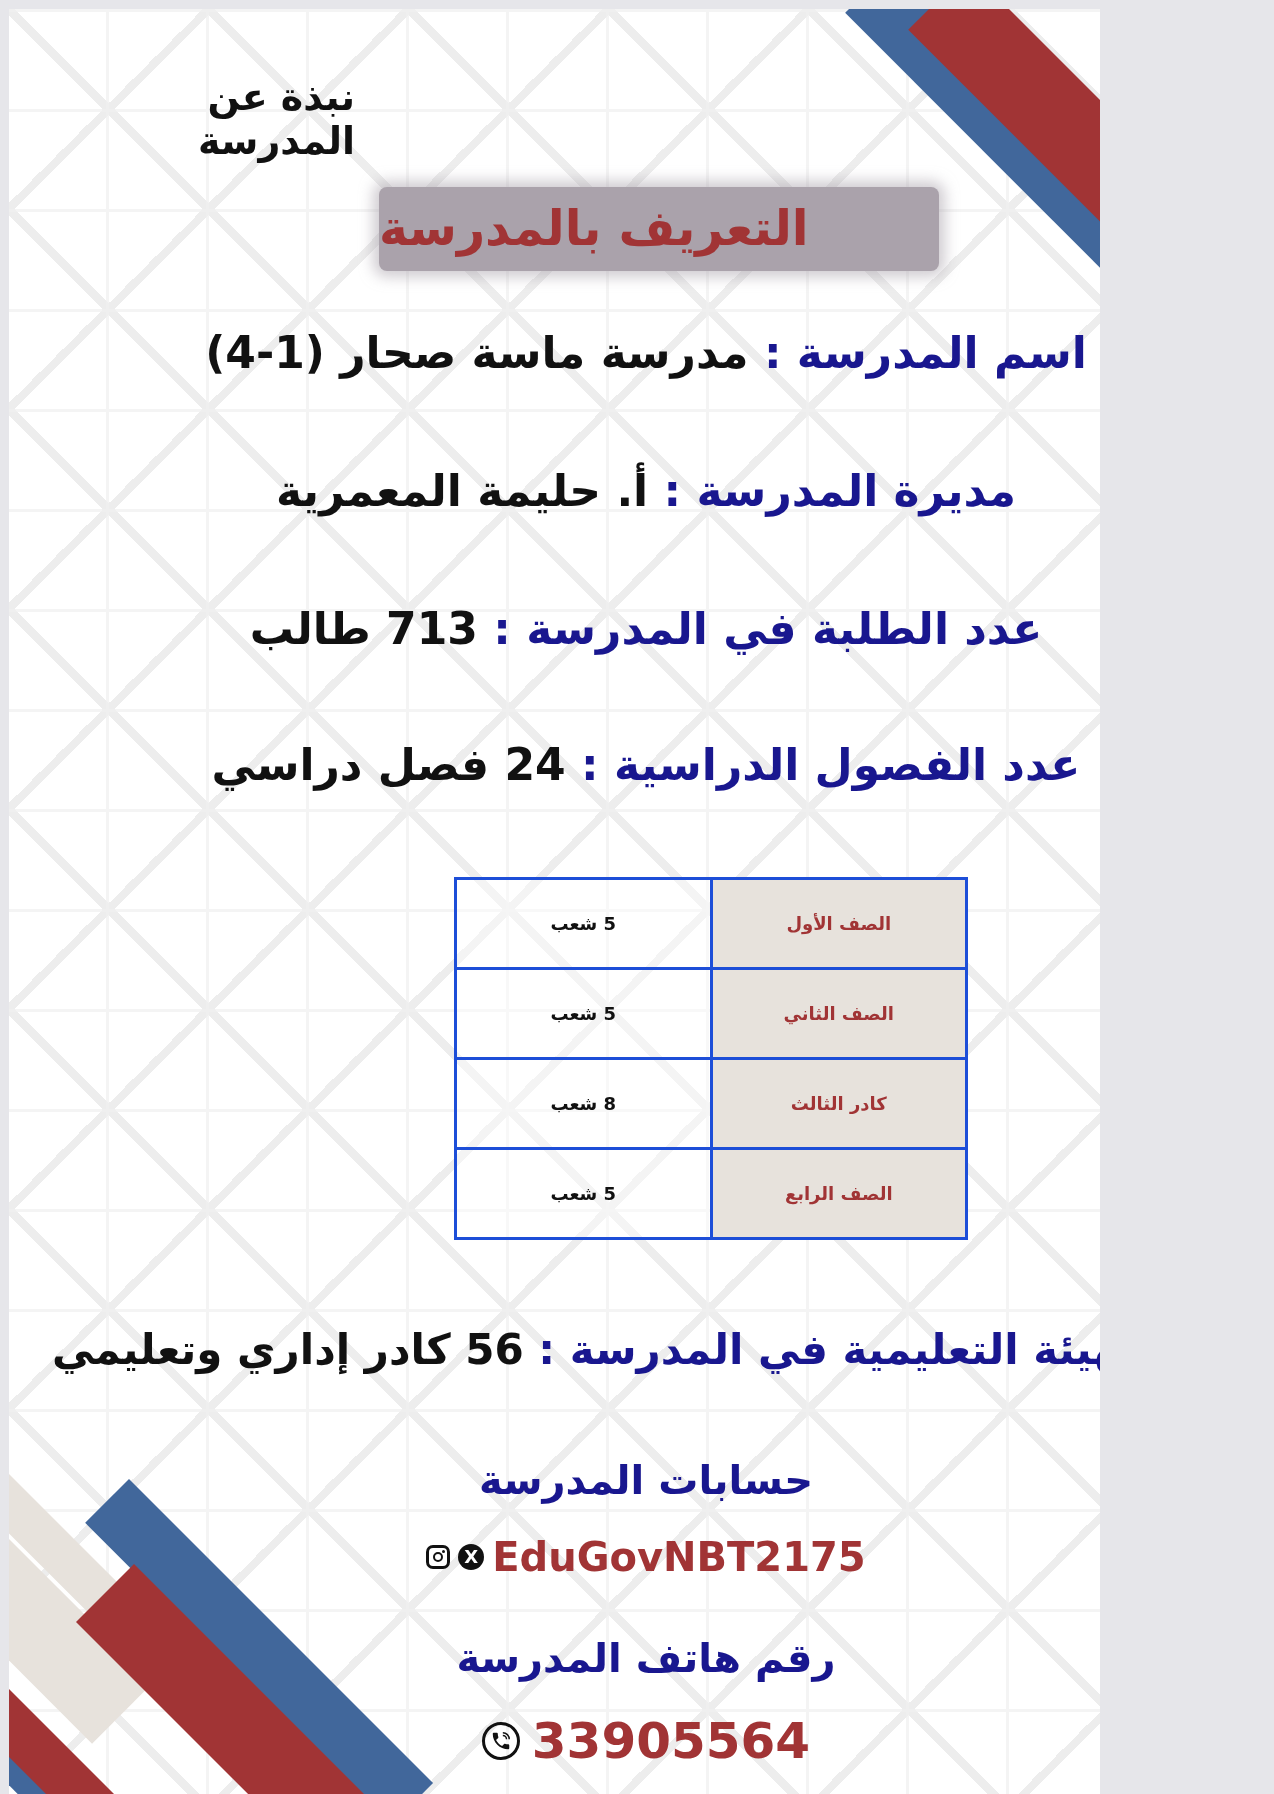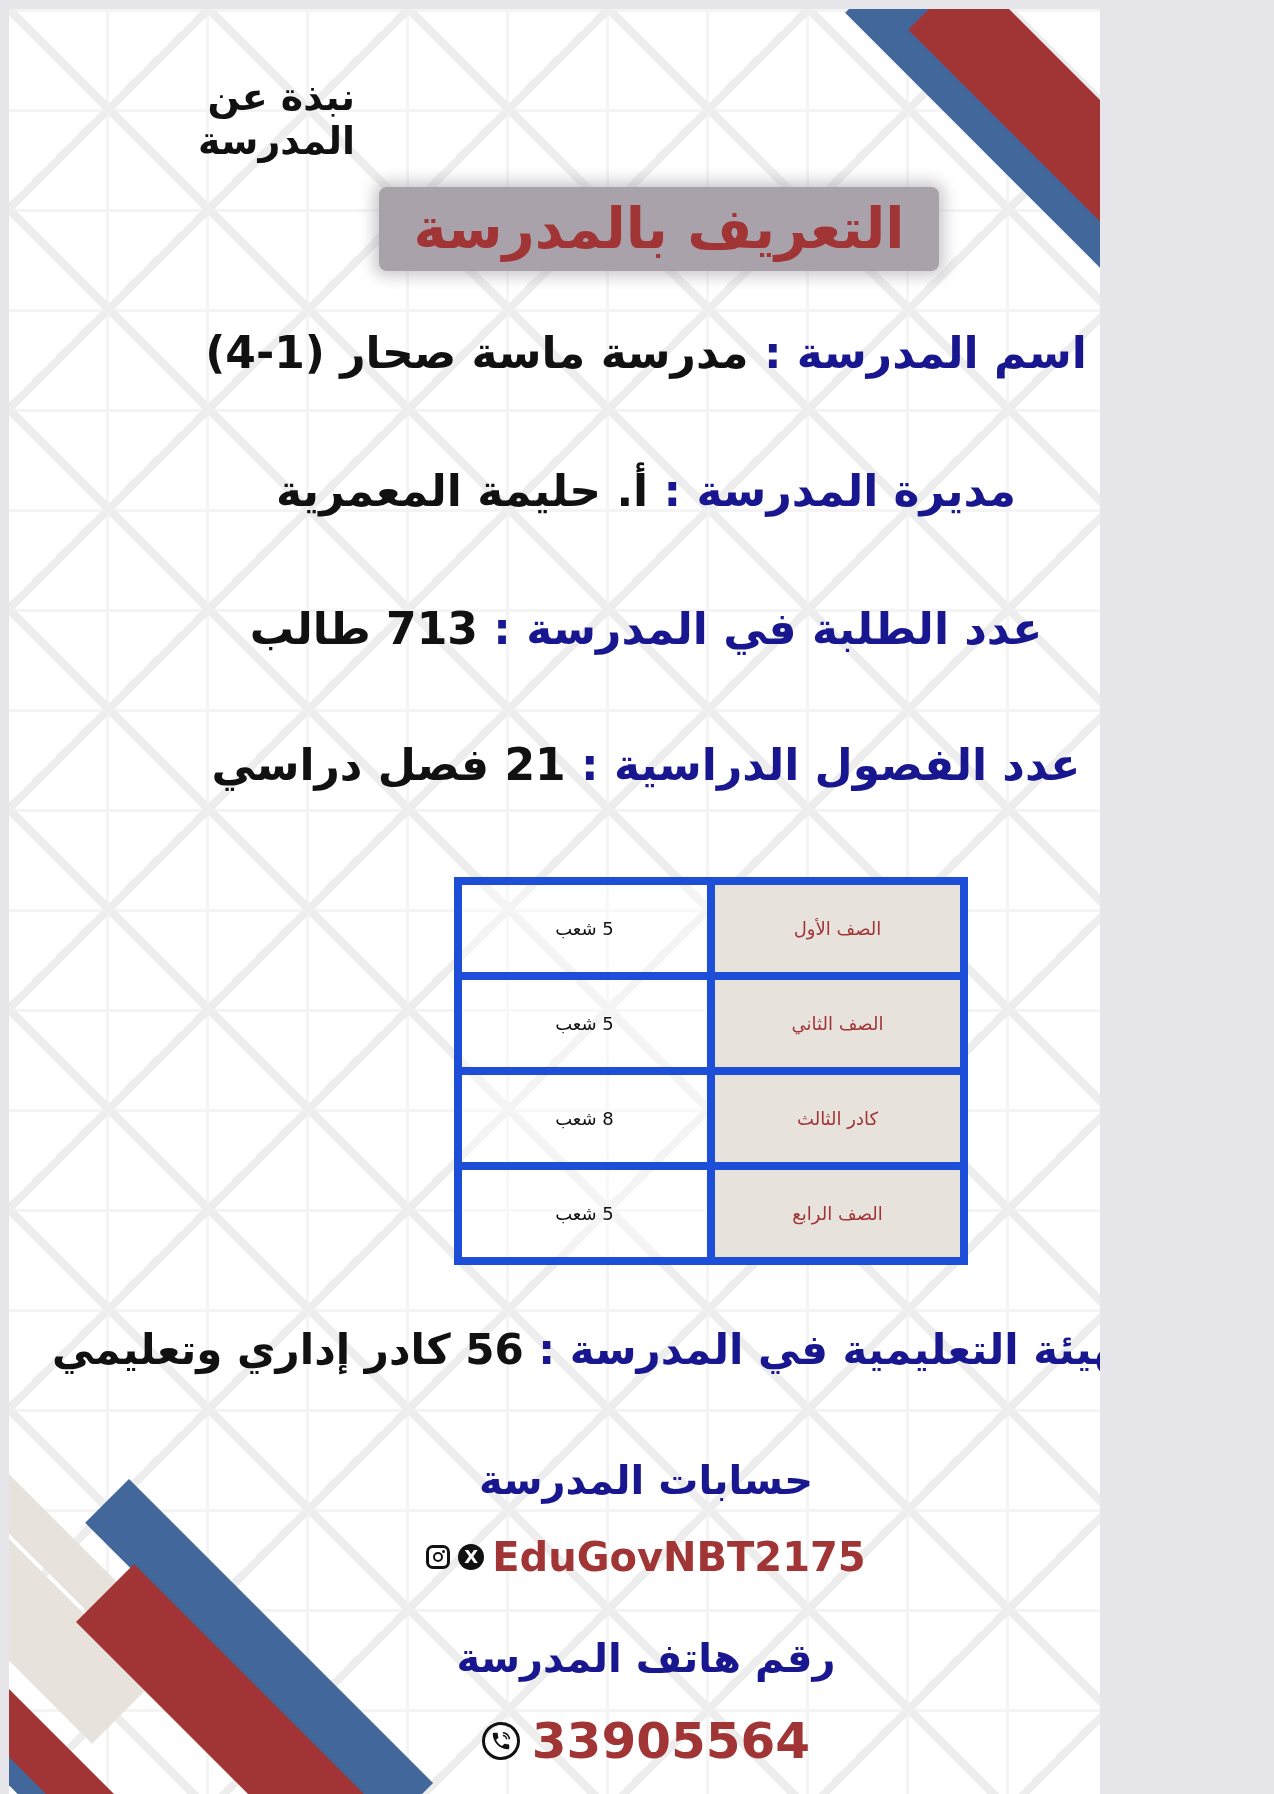--- a/index.html
+++ b/index.html
@@ -44,38 +44,38 @@
       font-size: 38px; color: #111;
     }
     .brush {
       position: absolute; left: 370px; top: 178px; width: 560px; height: 84px;
       background: #aaa2ab;
       border-radius: 8px;
       box-shadow: 0 0 14px 6px rgba(170,162,171,0.55);
     }
     .brush-title {
       position: absolute; left: 370px; top: 182px; width: 560px; height: 76px;
-      text-align: center; line-height: 76px;
-      font-weight: bold; font-size: 56px; color: #a13435;
+      text-align: left; line-height: 76px;
+      font-weight: bold; font-size: 49px; color: #a13435;
     }
     .info-line {
       position: absolute; left: 0; width: 1274px;
       text-align: center; font-weight: bold; font-size: 44px;
       white-space: nowrap;
     }
     .info-line .lbl { color: #19178f; }
     .info-line .val { color: #111; margin-top: 24px; }
 
     table.grades {
       position: absolute; left: 445px; top: 868px; width: 514px; height: 350px;
       border-collapse: collapse; direction: rtl;
     }
     table.grades td {
-      border: 8px solid #1d4ed8; height: 85px; width: 50%;
-      text-align: center; font-weight: normal; font-size: 18px;
+      border: 3px solid #1d4ed8; height: 85px; width: 50%;
+      text-align: center; font-weight: bold; font-size: 18px;
     }
     table.grades td.grade { background: #e7e2dc; color: #a13435; }
     table.grades td.count { background: rgba(255,255,255,0.4); color: #111; }
 
     .section-head {
       position: absolute; left: 0; width: 1274px; text-align: center;
       font-weight: bold; font-size: 40px; color: #19178f;
     }
     .handle-row {
       position: absolute; left: 0; width: 1274px; top: 1520px; height: 56px;
@@ -148,21 +148,21 @@
     <span class="val">أ. حليمة المعمرية</span>
   </div>
 
   <div class="info-line rtl" style="top:594px;">
     <span class="lbl">عدد الطلبة في المدرسة :</span>
     <span class="val">713 طالب</span>
   </div>
 
   <div class="info-line rtl" style="top:730px;">
     <span class="lbl">عدد الفصول الدراسية :</span>
-    <span class="val">21 فصل دراسي</span>
+    <span class="val">24 فصل دراسي</span>
   </div>
 
   <table class="grades">
     <tbody>
         <tr>
       <td class="grade">الصف الأول</td>
       <td class="count">5 شعب</td>
     </tr>
     <tr>
       <td class="grade">الصف الثاني</td>

